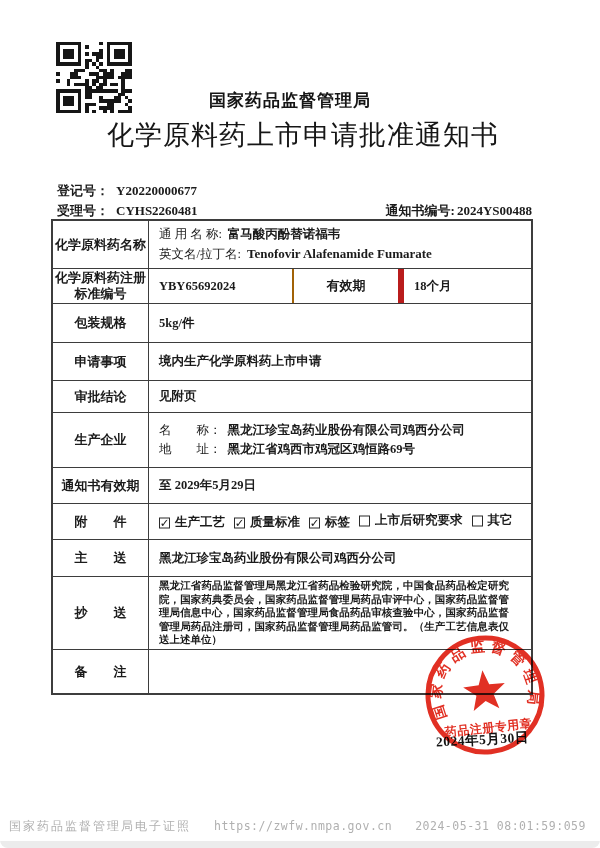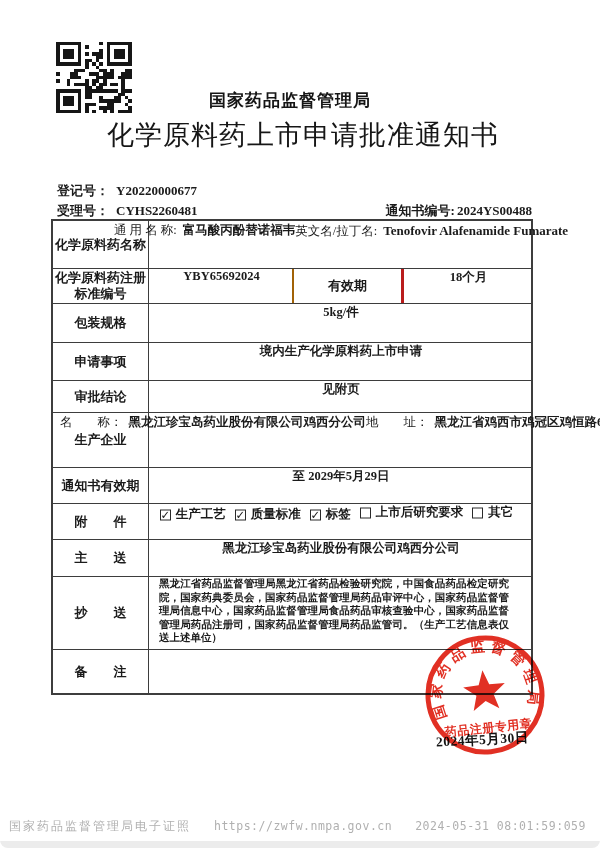--- a/index.html
+++ b/index.html
@@ -36,25 +36,25 @@
   .r1{height:48px} .r2{height:35px} .r3{height:39px} .r4{height:38px}
   .r5{height:32px} .r6{height:55px} .r7{height:36px} .r8{height:36px}
   .r9{height:37px} .r10{height:73px} .r11{flex:1}
   .cell { box-sizing:border-box; }
   .labelc {
     width:96px; flex:none; border-right:1px solid #3d3d3d;
     display:flex; flex-direction:column; align-items:center; justify-content:center;
     text-align:center; font-weight:700; font-size:13px; line-height:16px; padding:0 2px;
   }
   .valuec {
-    flex:1; display:flex; justify-content:center;
+    flex:1; display:flex; flex-direction:column; justify-content:center;
     padding:0 8px 0 10px; font-size:12.5px; font-weight:600; min-width:0;
   }
   .w145 { flex:none; width:145px; border-right:2px solid #a16207; }
-  .w110 { flex:none; width:110px; border-right:3px solid #b91c1c; }
+  .w110 { flex:none; width:110px; border-right:6px solid #b91c1c; }
   .kv { line-height:19px; white-space:nowrap; }
   .kv .k { font-weight:400; margin-right:6px; }
   .latin { font-size:13px; }
   .cc { font-size:10.5px; line-height:13.6px; text-align:justify; padding-right:22px; }
   .att-item { display:inline-flex; align-items:center; margin-right:9px; }
   .cb {
     width:11px; height:11px; border:1.3px solid #2a2a2a; box-sizing:border-box;
     display:inline-flex; align-items:center; justify-content:center;
     margin-right:5px; font-size:11.5px; line-height:1; font-weight:400;
     transform:translateY(0.5px);

